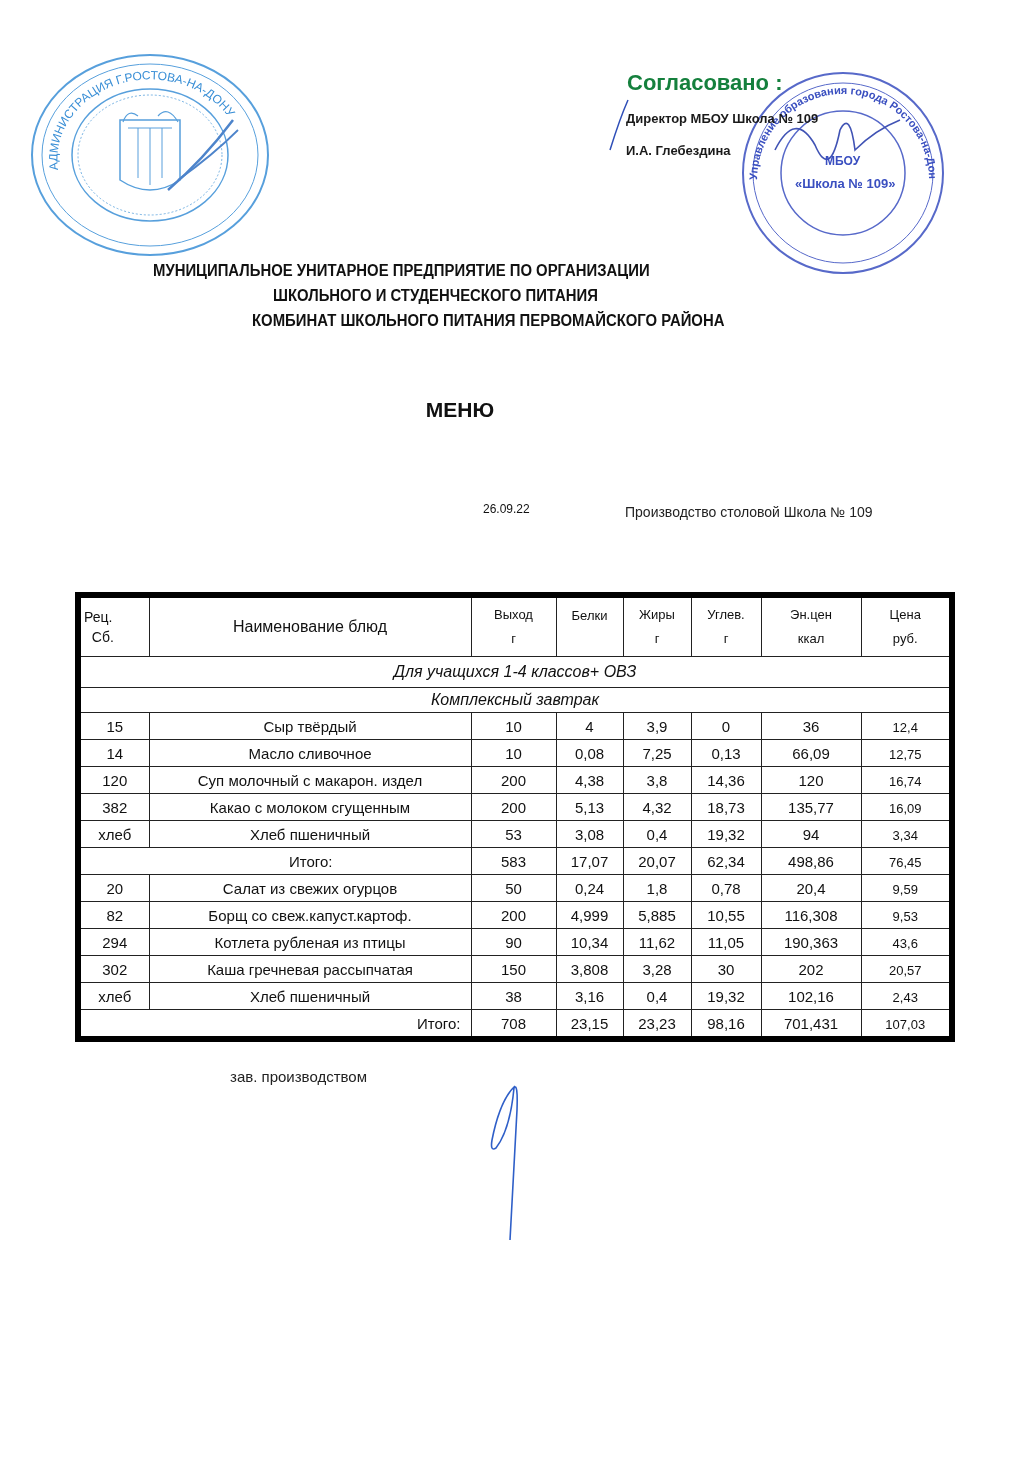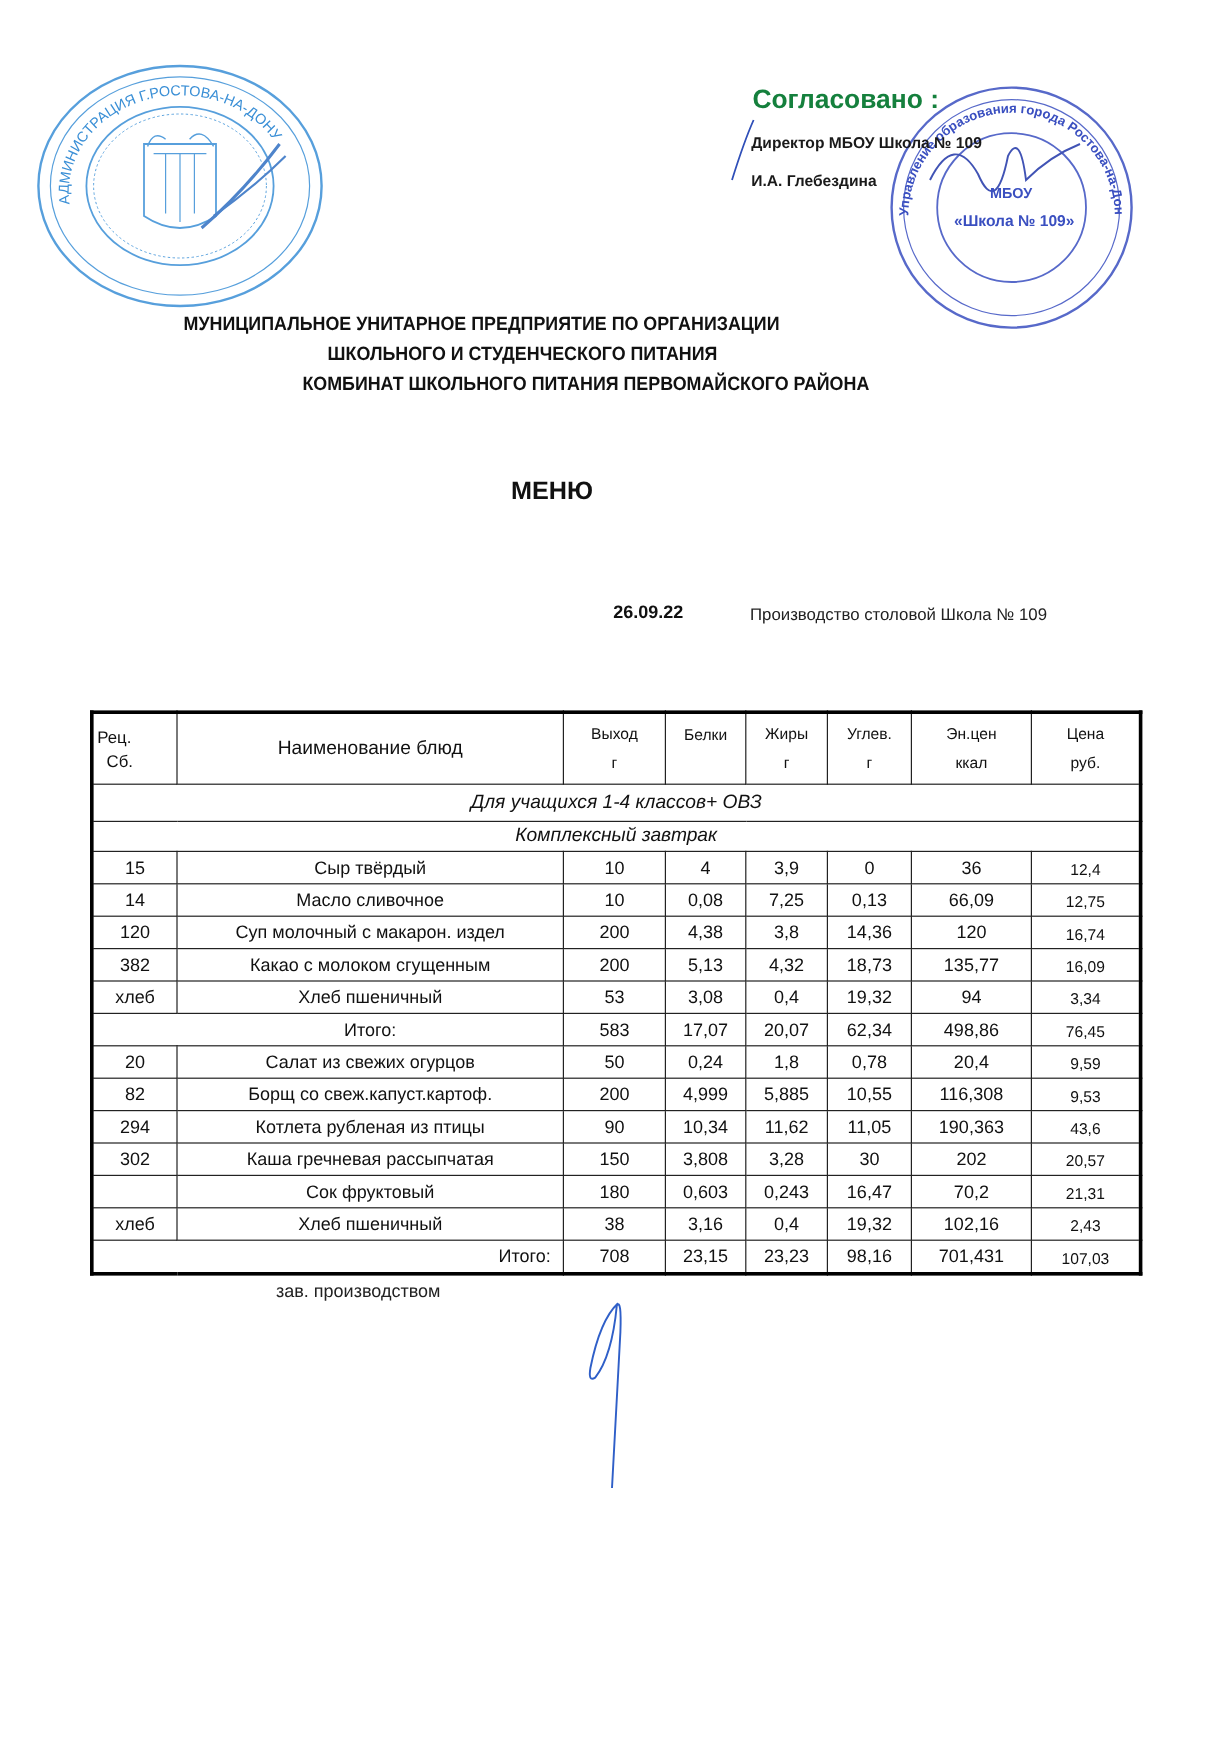--- a/index.html
+++ b/index.html
@@ -4,25 +4,25 @@
 <style>
   html, body { margin:0; padding:0; background:#ffffff; }
   body { width:1024px; height:1461px; position:relative; overflow:hidden; font-family:"Liberation Sans", sans-serif; color:#111; }
   .abs { position:absolute; }
   .stamp-left { left:28px; top:50px; width:245px; height:210px; }
   .stamp-right { left:735px; top:70px; width:215px; height:205px; }
   .approve-title { left:627px; top:70px; font-size:22px; font-weight:bold; color:#15803d; }
   .approve-line { font-size:13px; font-weight:bold; color:#1a1a1a; }
   .org { font-size:16px; font-weight:bold; letter-spacing:0; color:#111; white-space:nowrap; transform:scaleX(0.93); transform-origin:left top; }
   .menu-title { left:0; width:920px; top:398px; text-align:center; font-size:21px; font-weight:bold; }
-  .date { left:483px; top:502px; font-size:15px; font-weight:bold;margin-left:28px; }
+  .date { left:483px; top:502px; font-size:12px; font-weight:normal; }
   .prod { left:625px; top:504px; font-size:14px; color:#222; }
   table.menu { position:absolute; left:75px; top:592px; border-collapse:collapse; width:874px; table-layout:fixed; }
   table.menu td, table.menu th { border:1px solid #222; padding:0 3px; font-weight:normal; overflow:hidden; white-space:nowrap; }
-  table.menu { border:3px solid #000000; }
+  table.menu { border:6px solid #000000; }
   .hdr th { height:52px; font-size:13px; font-weight:bold; vertical-align:middle; text-align:center; }
   .hdr th.num { line-height:24px; }
   .hdr th.rec { text-align:left; font-size:14px; line-height:20px; }
   .hdr th.name { font-size:16px; }
   .sec td { height:30px; text-align:center; font-style:italic; font-weight:bold; font-size:16px; border:2px solid #111; }
   .sec.sub td { height:24px; }
   .row td { height:23px; font-size:15px; text-align:center; transform-origin:center; }
   .row td.name { text-align:center; padding-left:3px; }
   .row td.price { font-size:13px; padding-top:3px; }
   .total td.label { text-align:right; padding-right:10px; font-weight:normal; font-size:15px; }
@@ -211,30 +211,20 @@
         <td>302</td>
         <td class="name">Каша гречневая рассыпчатая</td>
         <td>150</td>
         <td>3,808</td>
         <td>3,28</td>
         <td>30</td>
         <td>202</td>
         <td class="price">20,57</td>
       </tr>
       <tr class="row">
-        <td></td>
-        <td class="name">Сок  фруктовый</td>
-        <td>180</td>
-        <td>0,603</td>
-        <td>0,243</td>
-        <td>16,47</td>
-        <td>70,2</td>
-        <td class="price">21,31</td>
-      </tr>
-      <tr class="row">
         <td>хлеб</td>
         <td class="name">Хлеб пшеничный</td>
         <td>38</td>
         <td>3,16</td>
         <td>0,4</td>
         <td>19,32</td>
         <td>102,16</td>
         <td class="price">2,43</td>
       </tr>
     </tbody>

